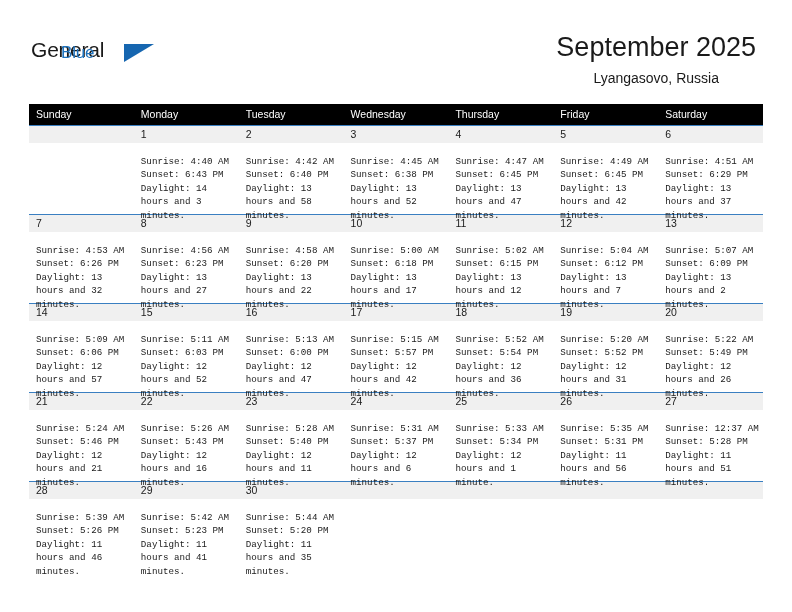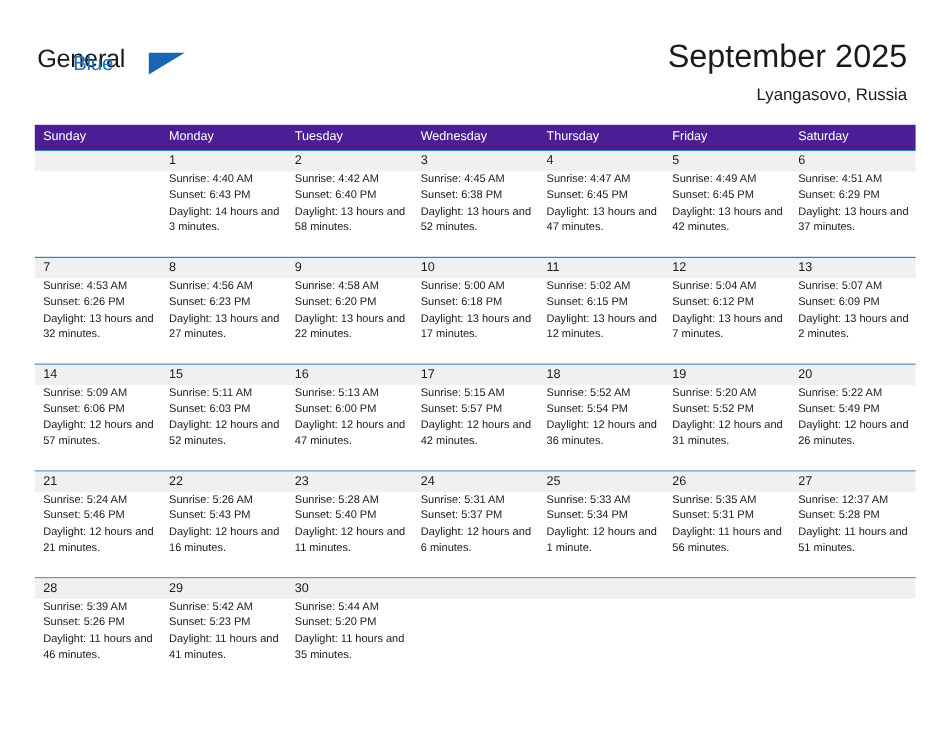--- a/index.html
+++ b/index.html
@@ -61,21 +61,21 @@
     width: 0;
     height: 0;
     border-left: 30px solid #1666b0;
     border-bottom: 18px solid transparent;
   }
 
   .title-block {
     position: absolute;
     right: 36px;
     top: 30px;
-    text-align: right;
+    text-align: center;
   }
   .cal-title {
     font-size: 27px;
     color: #1a1a1a;
     line-height: 34px;
     white-space: nowrap;
     font-weight: normal;
     margin: 0;
   }
   .cal-sub {
@@ -89,21 +89,21 @@
   
   .calendar {
     position: absolute;
     left: 29px;
     top: 104px;
     width: 734px;
   }
   .weekdays {
     display: flex;
     width: 100%;
-    background: #4c1d95;
+    background: #000000;
     height: 21px;
   }
   .weekday {
     flex: 1 1 0;
     box-sizing: border-box;
     color: #ffffff;
     font-size: 10.5px;
     line-height: 21px;
     padding-left: 7px;
     white-space: nowrap;
@@ -134,24 +134,25 @@
     box-sizing: border-box;
     font-size: 10.5px;
     line-height: 17px;
     padding-left: 7px;
     color: #1a1a1a;
   }
   .dayinfo {
     flex: 1 1 0;
     box-sizing: border-box;
     padding-left: 7px;
-    padding-top: 0;
+    padding-top: 12px;
     font-size: 9.2px;
     line-height: 13.4px;
     color: #1a1a1a;
+    font-family: Liberation Mono, monospace;
   }
   .dayinfo div {
     white-space: nowrap;
   }
   .dayinfo .daylight {
     white-space: normal;
     max-width: 92px;
   }
 </style>
 </head>

